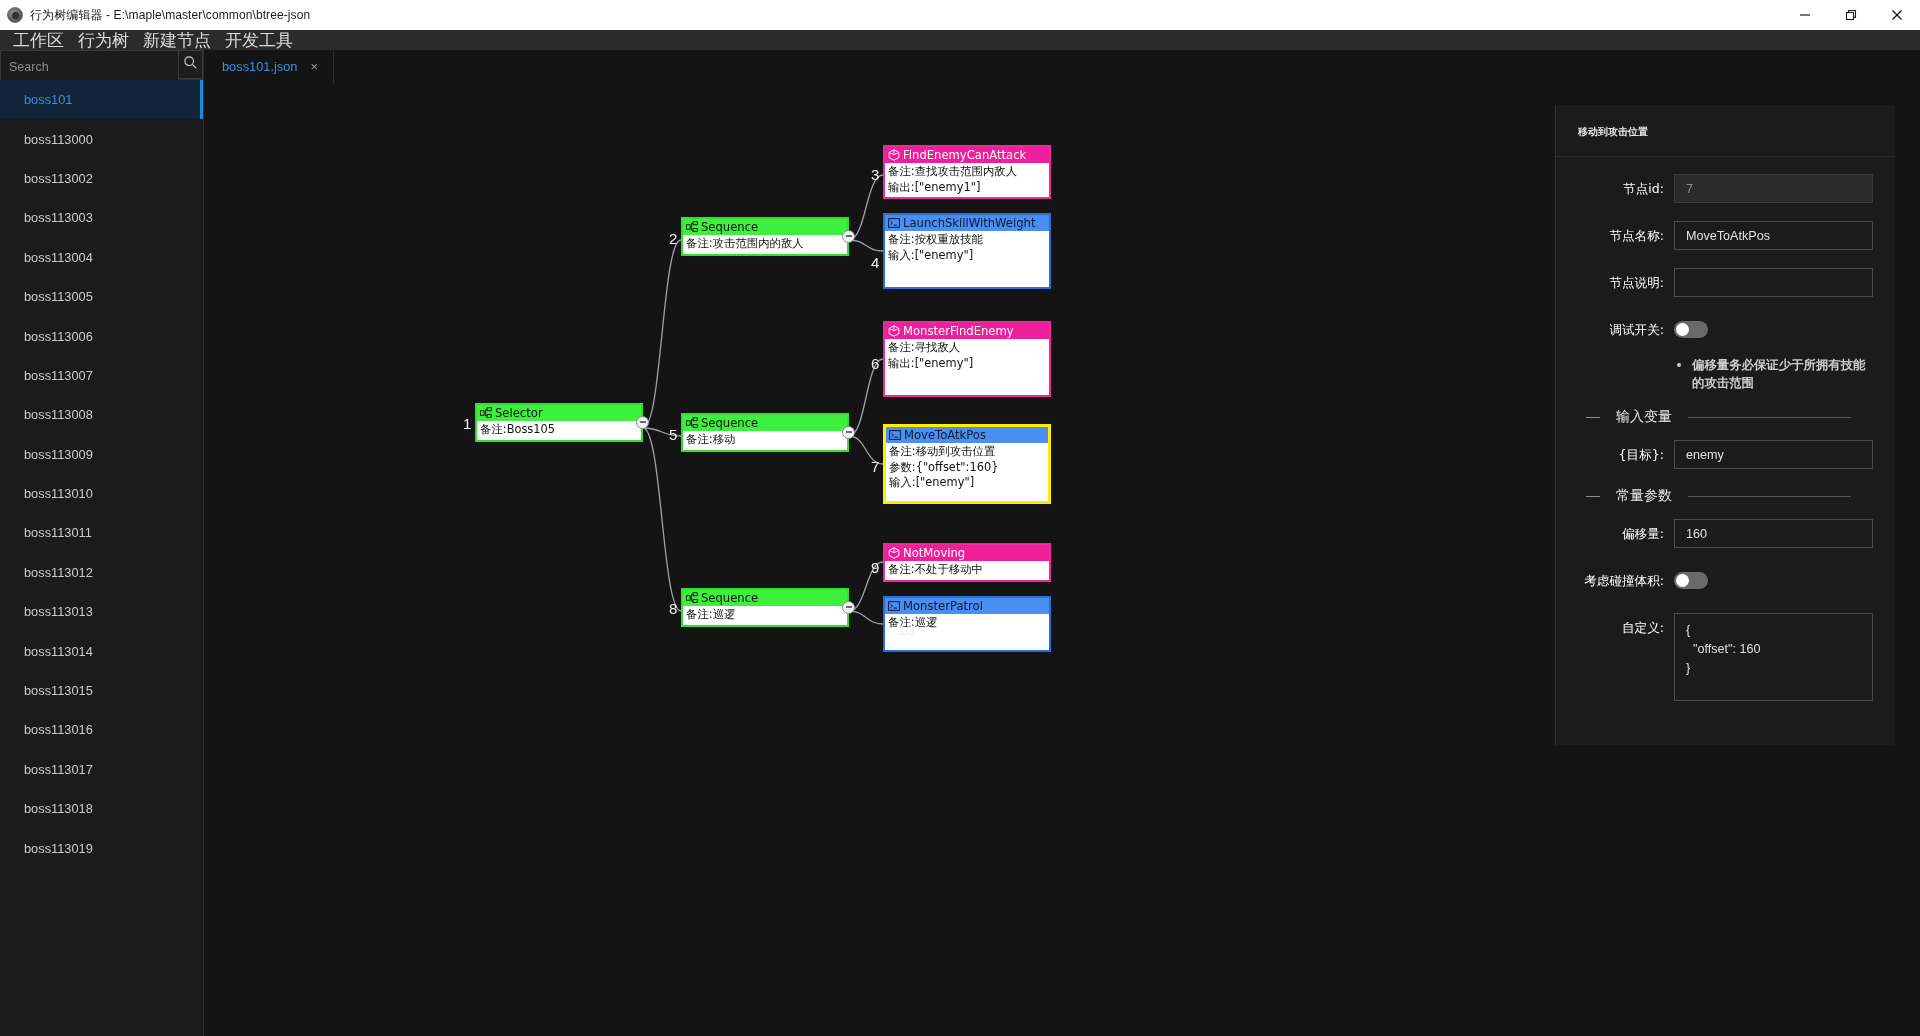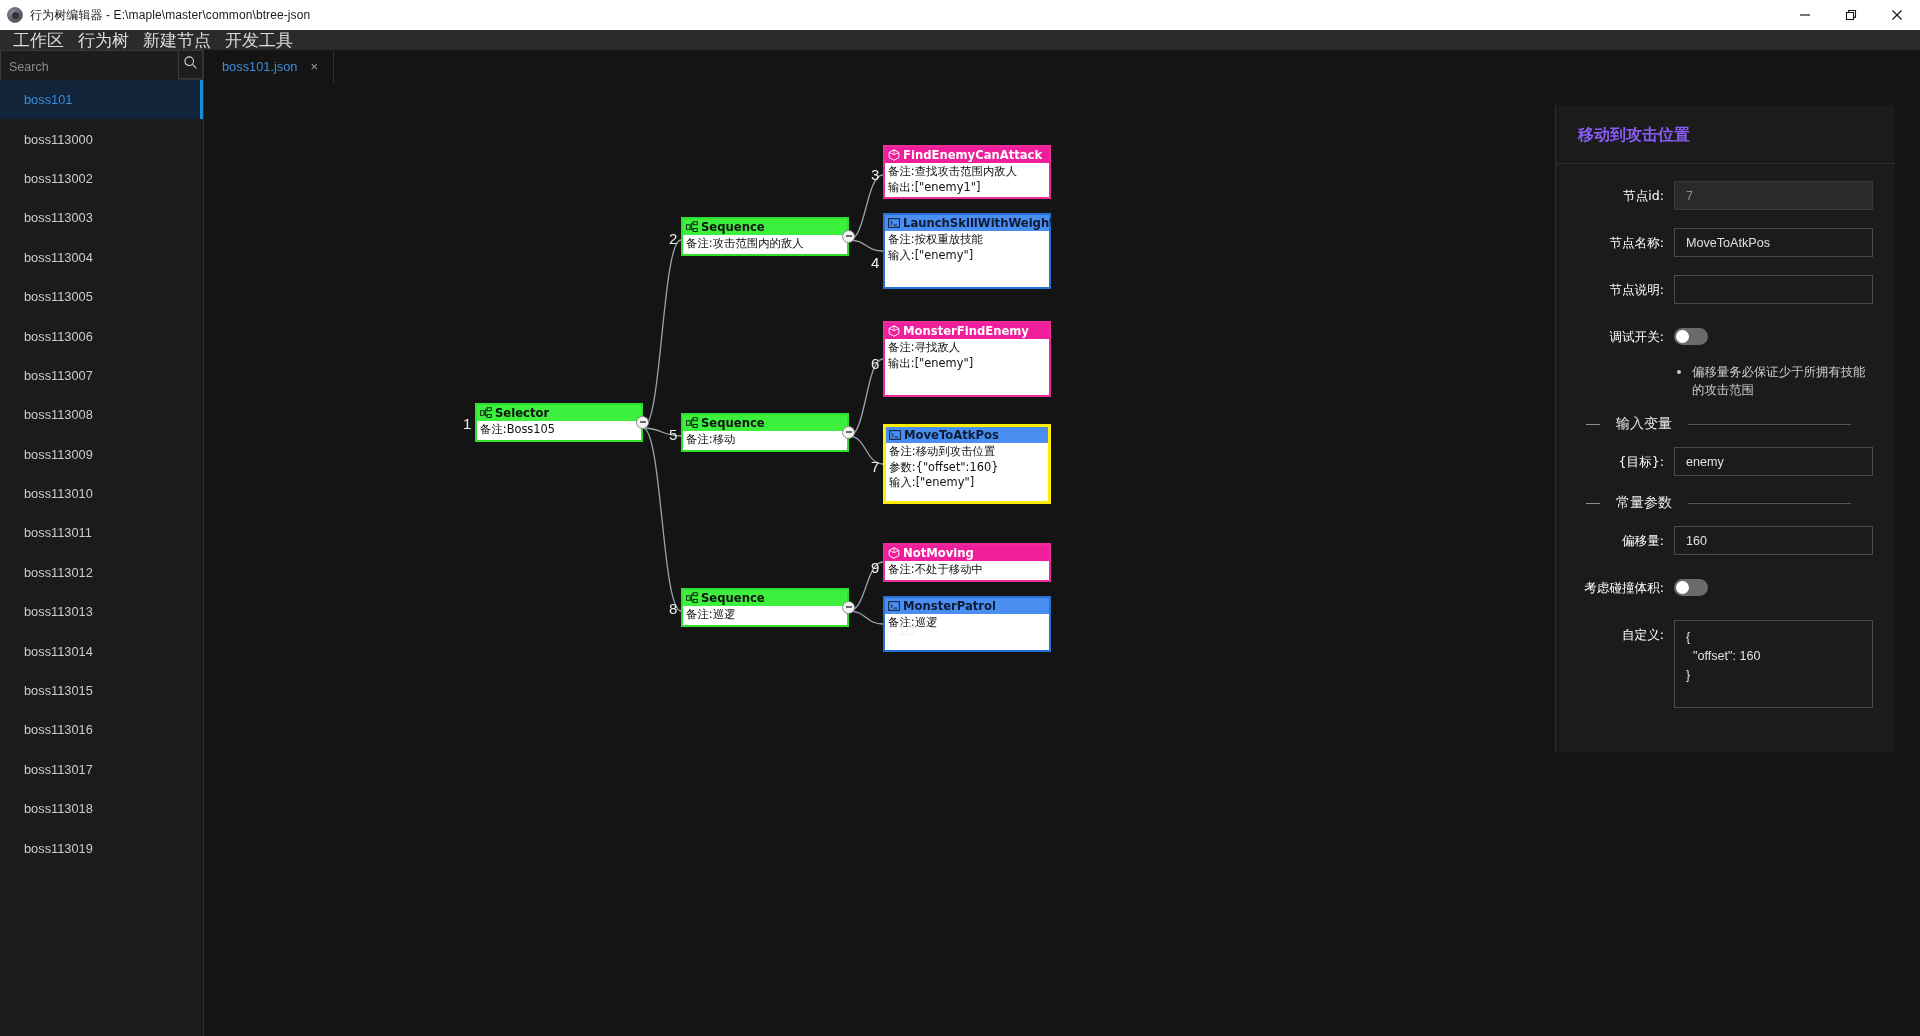--- a/index.html
+++ b/index.html
@@ -99,21 +99,21 @@
   .tabbar-rest { flex: 1; background: #1b1b1b; }
 
   
   .canvas-wrap { flex: 1; position: relative; display: flex; }
   .canvas { position: relative; flex: 1; background: #141414; overflow: hidden; }
   .canvas svg.links { position: absolute; left: 0; top: 0; width: 100%; height: 100%; pointer-events: none; }
 
   .bt-node { position: absolute; background: #ffffff; }
   .bt-head {
     display: flex; align-items: center; gap: 3px;
-    font-size: 11.6px; font-weight: bold; color: #111;
+    font-size: 11.6px; font-weight: normal; color: #111;
     padding: 1px 2px 1px 3px; height: 16px; line-height: 14px;
     font-family: "DejaVu Sans", sans-serif;
   }
   .bt-body { padding: 1px 3px 2px 3px; }
   .bt-line {
     font-size: 11.4px; color: #111; line-height: 15.5px; white-space: nowrap;
     font-family: "DejaVu Sans", sans-serif;
   }
   .bt-idx {
     position: absolute; font-size: 15px; color: #f0f0f0; font-weight: 400;
@@ -138,21 +138,21 @@
 
   .ic { width: 12px; height: 12px; flex: none; display: block; }
 
   
   .props {
     width: 340px; background: #1b1b1b; border-left: 1px solid #2e2e2e;
     margin: 55px 25px 0 0; align-self: flex-start;
     min-height: 600px;
   }
   .props-title {
-    padding: 20px 22px 17px 22px; font-size: 16px; color: #8b5cf6;
+    padding: 20px 22px 17px 22px; font-size: 10px; color: #e5e5e5;
     border-bottom: 1px solid #2c2c2c; font-weight: bold;
     font-family: "DejaVu Sans", sans-serif;
   }
   .props-body { padding: 17px 22px 22px 0px; }
   .field-row { display: flex; align-items: flex-start; margin-bottom: 18px; }
   .field-label {
     width: 118px; text-align: right; padding-right: 10px;
     font-size: 12.6px; color: #ffffff; line-height: 29px;
     font-family: "DejaVu Sans", sans-serif;
   }
@@ -171,21 +171,21 @@
     font-family: "Liberation Sans", sans-serif;
   }
   .switch {
     width: 34px; height: 17px; border-radius: 9px; background: #6a6a6a;
     position: relative; display: inline-block; margin-top: 6px;
   }
   .switch::after {
     content: ""; position: absolute; left: 2px; top: 2px;
     width: 13px; height: 13px; border-radius: 50%; background: #fff;
   }
-  .hint-row { display: flex; margin: 2px 0 16px 0; }
+  .hint-row { display: flex; margin: 2px 0 16px 0; font-weight: bold; }
   .hint-bullet { width: 118px; }
   .hint-list { flex: 1; padding-left: 18px; }
   .hint-list li {
     font-size: 12.4px; color: #cccccc; line-height: 18px;
     font-family: "DejaVu Sans", sans-serif;
   }
   .section-head { display: flex; align-items: center; gap: 16px; margin: 6px 0 14px 30px; }
   .section-dash { width: 14px; height: 1px; background: #8d8d8d; }
   .section-title {
     font-size: 14px; color: #e8e8e8; white-space: nowrap;

